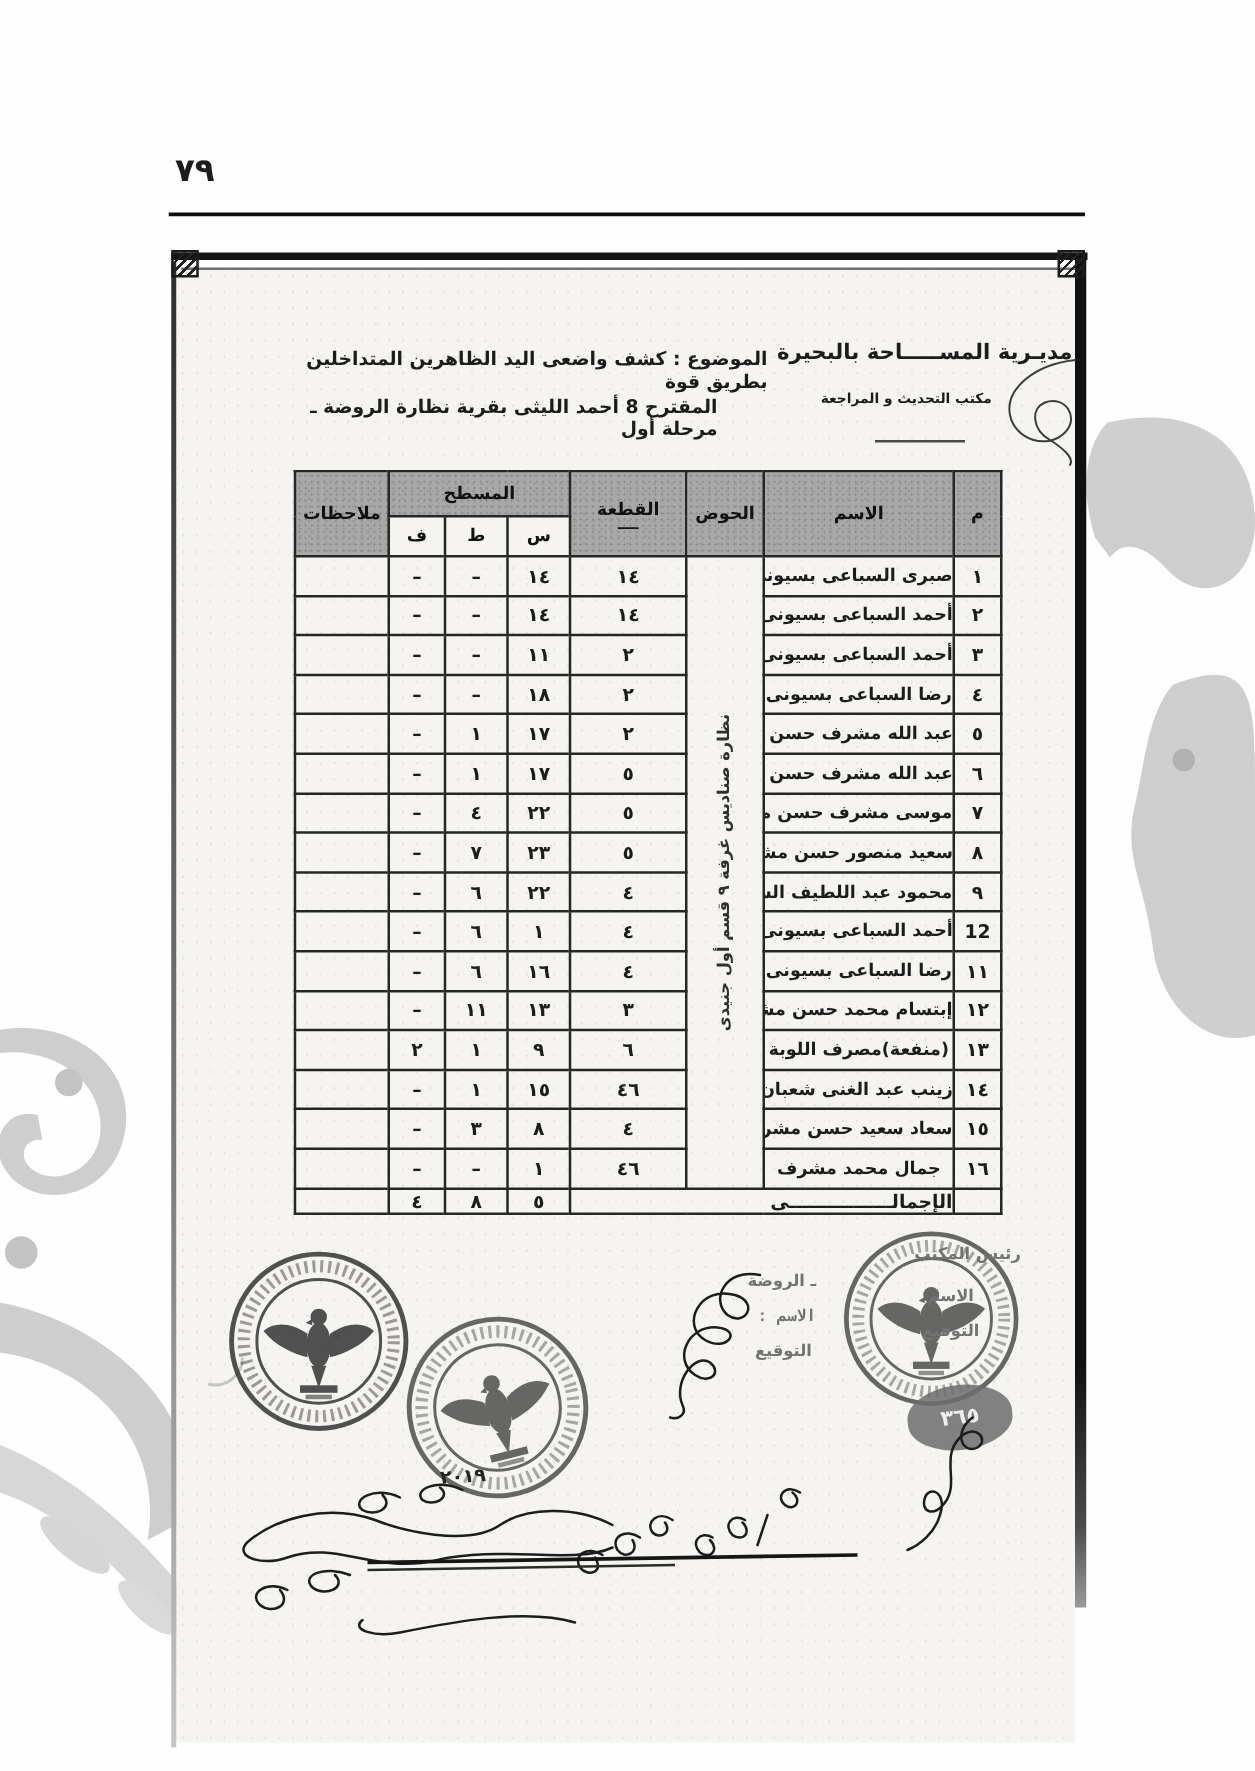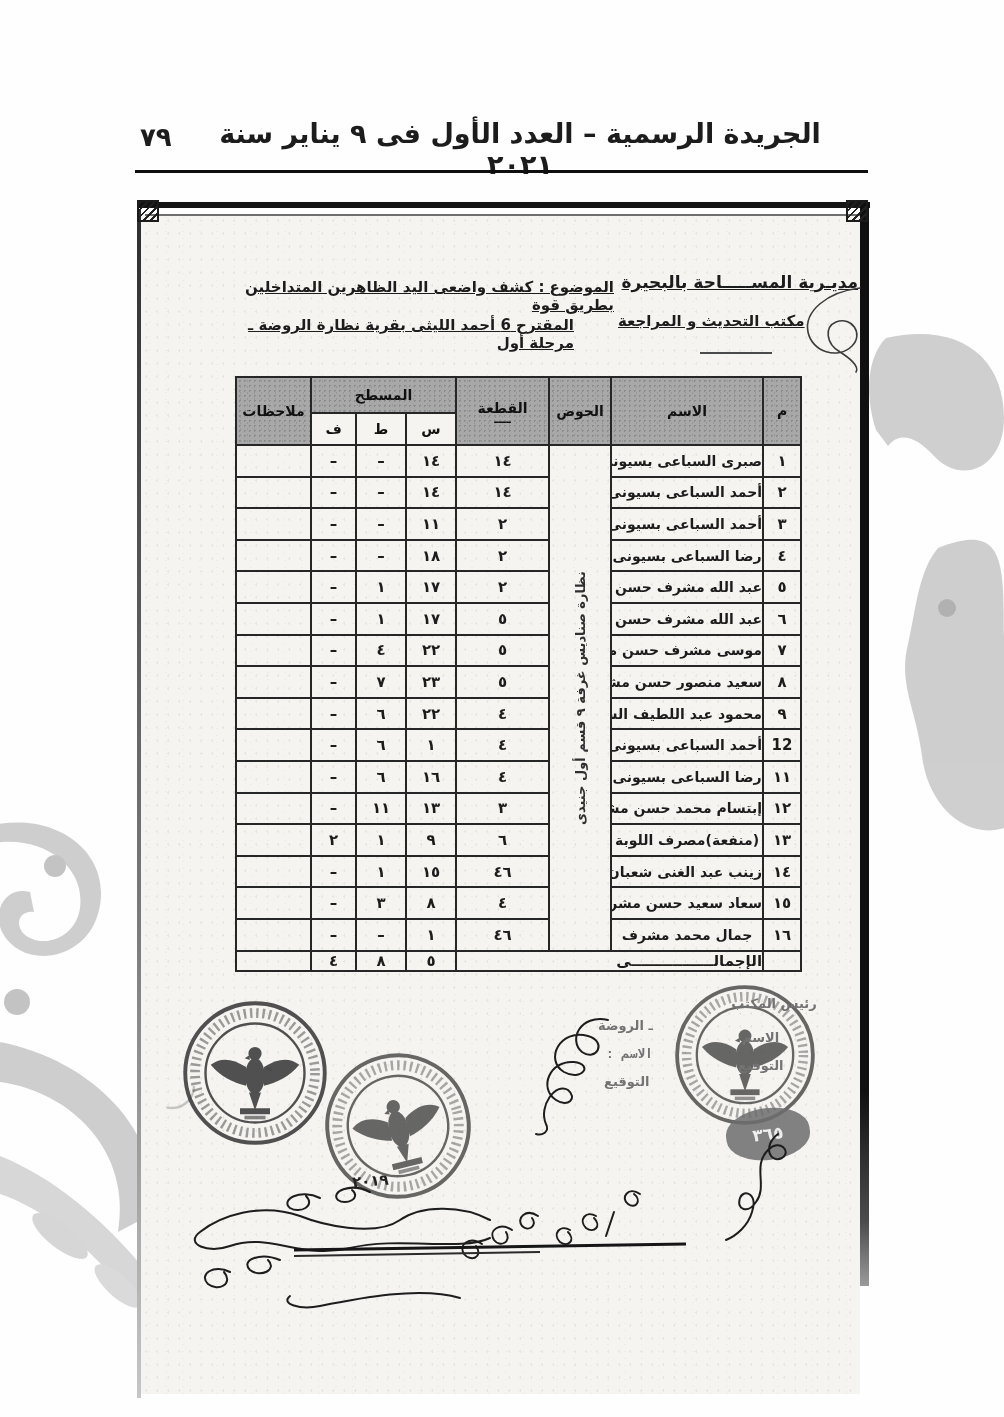--- a/index.html
+++ b/index.html
@@ -19,23 +19,23 @@
   .frame-top-thin{position:absolute;left:145px;top:214px;width:717px;height:2px;background:#6f6f6f;z-index:2;}
   .corner{position:absolute;width:22px;height:22px;border:2px solid #1b1b1b;box-sizing:border-box;
           background:repeating-linear-gradient(135deg,#222 0 2px,transparent 2px 5px);z-index:3;}
   .corner-tl{left:137px;top:200px;}
   .corner-tr{left:846px;top:200px;}
   .frame-right{position:absolute;left:860px;top:204px;width:9px;height:1082px;
                background:linear-gradient(180deg,#101010 82%,#4c4c4c 94%,#9a9a9a);z-index:2;}
   .frame-left{position:absolute;left:137px;top:210px;width:4px;height:1188px;
               background:linear-gradient(180deg,#2e2e2e,#7d7d7d 62%,#c6c6c6);z-index:2;}
   
-  .txt{position:absolute;direction:rtl;z-index:4;text-decoration:underline;}
+  .txt{position:absolute;direction:rtl;z-index:4;}
   .lh1{left:596px;top:272px;width:262px;font-size:17px;font-weight:bold;}
-  .lh2{left:618px;top:312px;width:214px;text-align:left;font-size:15px;font-weight:bold;}
+  .lh2{left:618px;top:312px;width:214px;text-align:center;font-size:11px;font-weight:bold;}
   .lh-dash{position:absolute;left:700px;top:352px;width:72px;height:2px;background:#4a4a4a;z-index:4;}
   .subj1{left:230px;top:278px;width:384px;text-align:right;font-size:15px;font-weight:bold;}
   .subj2{left:238px;top:316px;width:336px;text-align:right;font-size:15px;font-weight:bold;}
   
   .tbl-wrap{position:absolute;left:235px;top:376px;z-index:4;}
   table{border-collapse:collapse;direction:rtl;table-layout:fixed;width:565px;}
   th,td{border:2px solid #262626;text-align:center;vertical-align:middle;
         font-size:15px;font-weight:bold;padding:0;overflow:hidden;white-space:nowrap;}
   thead th{background-color:#a8a8a8;
            background-image:radial-gradient(#8b8b8b 1px,transparent 1px),radial-gradient(#979797 1px,transparent 1px);
@@ -80,41 +80,40 @@
       <path d="M-18 828 C52 806 116 852 98 914 C84 962 22 970 2 932 C-8 910 6 886 30 892 L34 912 C20 910 14 924 24 934 C42 950 76 938 80 908 C86 862 34 830 -18 846 Z"></path>
       <circle cx="55" cy="866" r="11" fill="#b5b5b5"></circle>
       <circle cx="17" cy="1002" r="13" fill="#b5b5b5"></circle>
       <path d="M0 1042 C92 1060 164 1132 152 1214 L118 1232 C132 1152 72 1092 0 1082 Z"></path>
       <path d="M0 1156 C60 1180 120 1232 168 1300 L140 1310 C96 1252 48 1210 0 1194 Z" fill="#cecece"></path>
       <ellipse cx="60" cy="1236" rx="34" ry="12" transform="rotate(38 60 1236)" fill="#cdcdcd"></ellipse>
       <ellipse cx="118" cy="1286" rx="30" ry="11" transform="rotate(42 118 1286)" fill="#d2d2d2"></ellipse>
     </g>
   </svg>
 
-  <div class="gz-title">الجريدة الرسمية – العدد الأول فى ٩ يناير سنة ٢٠٢١</div>
   <div class="gz-page-num">٧٩</div>
   <div class="gz-rule"></div>
 
   <div class="scan-tint"></div>
   <div class="frame-top"></div>
   <div class="frame-top-thin"></div>
   <div class="corner corner-tl"></div>
   <div class="corner corner-tr"></div>
   <div class="frame-right"></div>
   <div class="frame-left"></div>
 
   <div class="txt lh1">مديـرية المســـــاحة بالبحيرة</div>
   <div class="txt lh2">مكتب التحديث و المراجعة</div>
   <div class="lh-dash"></div>
   <svg class="abs sig light" style="left:786px;top:282px;" width="92" height="92" viewBox="0 0 92 92">
     <path d="M74 6 C40 10 18 30 22 50 C26 70 52 78 66 64 C78 52 66 34 50 40 C38 45 40 62 54 70 C62 75 74 84 70 90"></path>
   </svg>
 
   <div class="txt subj1">الموضوع : كشف واضعى اليد الظاهرين المتداخلين بطريق قوة</div>
-  <div class="txt subj2">المقترح 6 أحمد الليثى بقرية نظارة الروضة ـ مرحلة أول</div>
+  <div class="txt subj2">المقترح 8 أحمد الليثى بقرية نظارة الروضة ـ مرحلة أول</div>
 
   <div class="tbl-wrap">
     <table>
       <colgroup>
         <col style="width:38px">
           <col style="width:152px">
           <col style="width:62px">
           <col style="width:93px">
         <col style="width:50px">
           <col style="width:50px">

